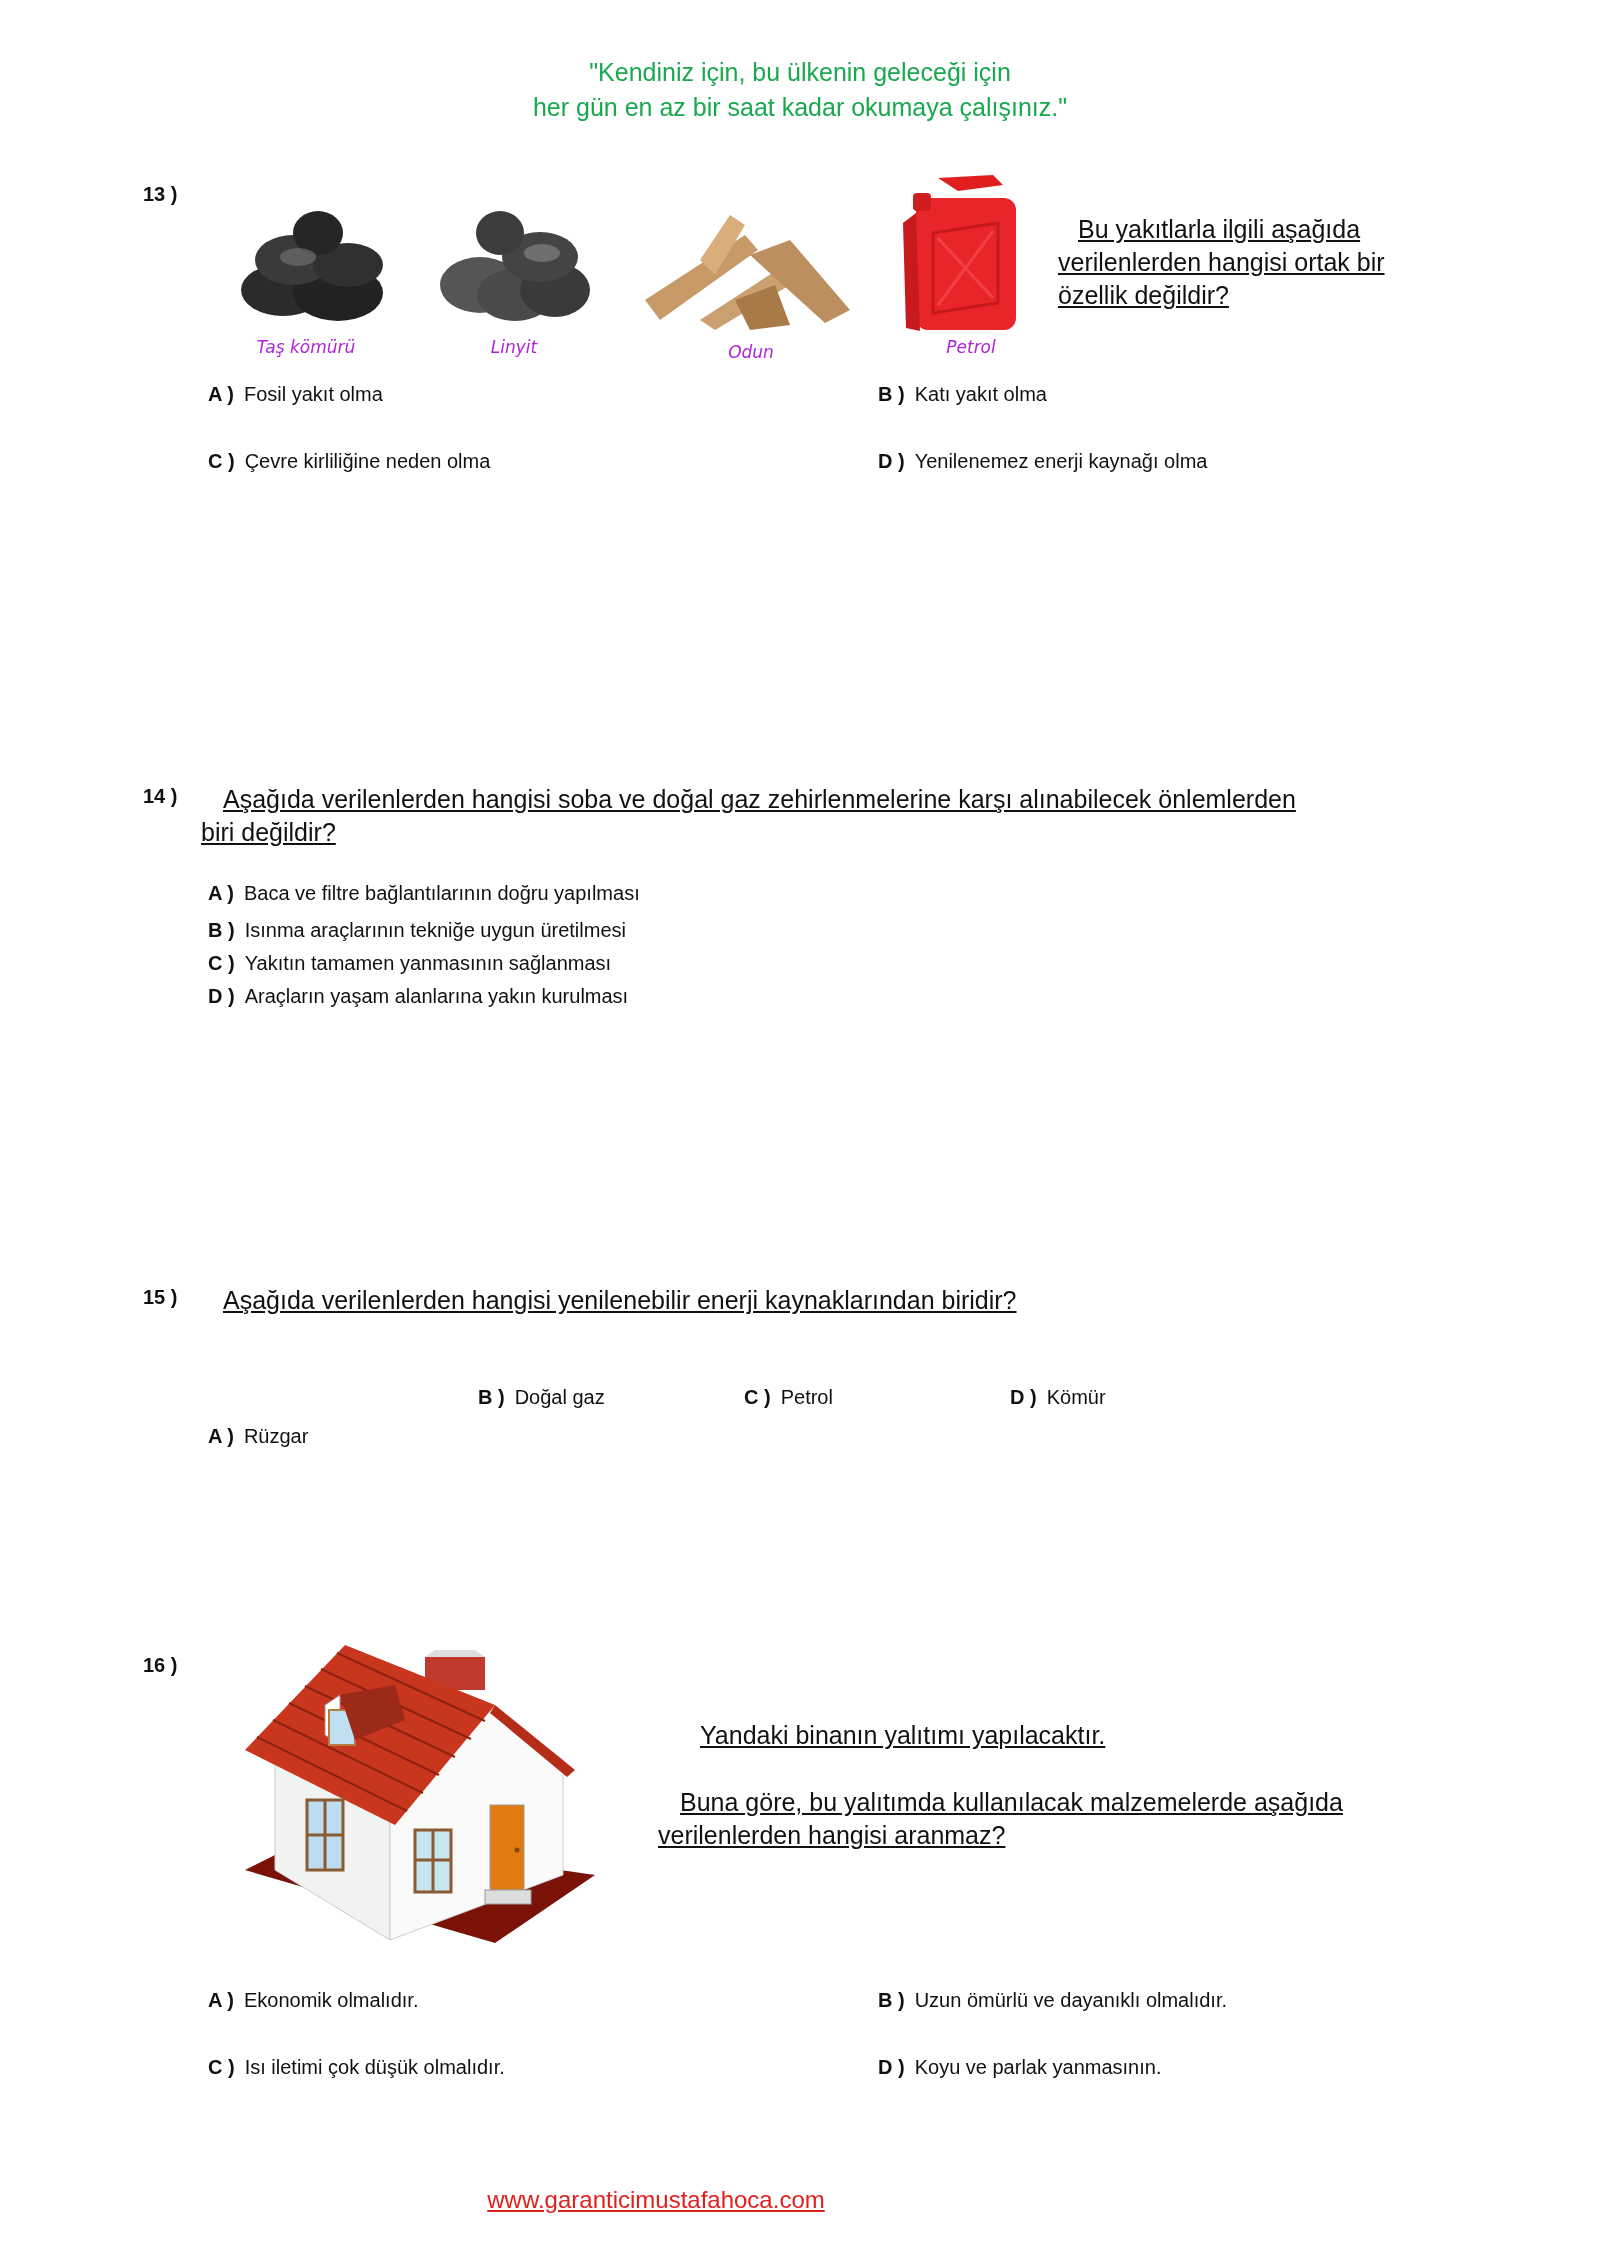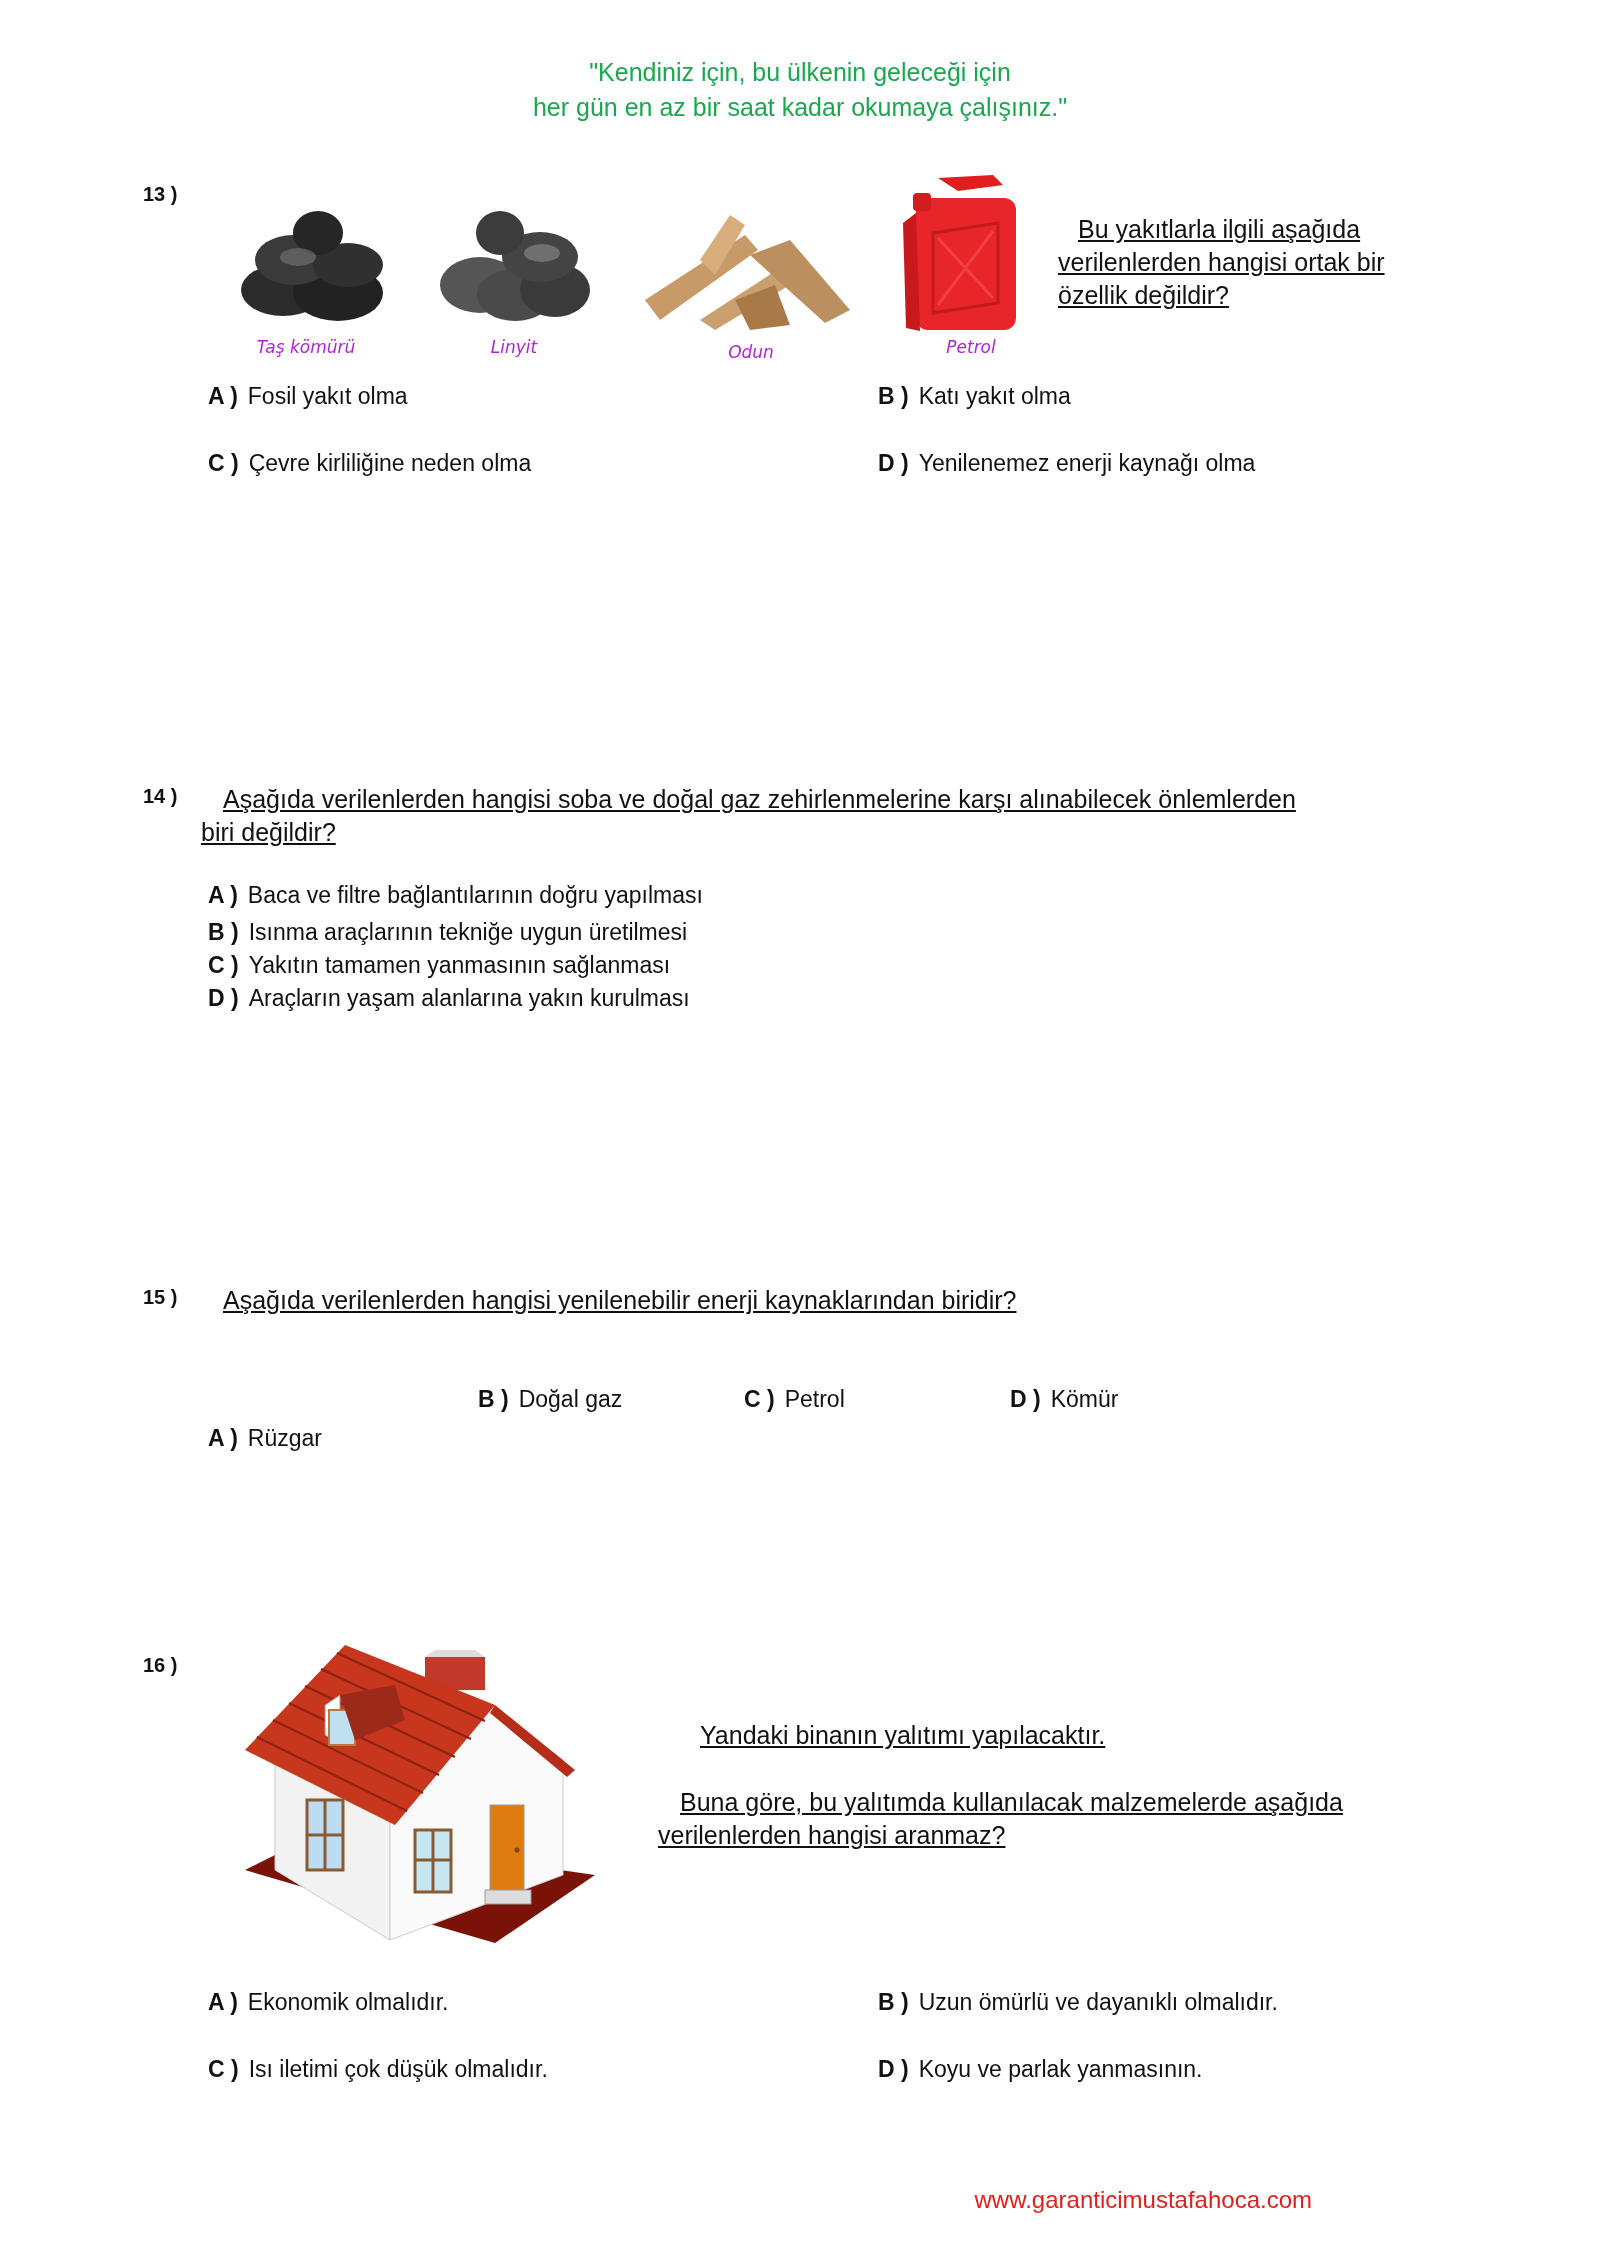--- a/index.html
+++ b/index.html
@@ -1,24 +1,24 @@
 <!DOCTYPE html>
 <html><head>
 <meta charset="utf-8">
 <style>
   html,body{margin:0;padding:0;background:#fff;}
   body{width:1600px;height:2262px;position:relative;overflow:hidden;font-family:"Liberation Sans",sans-serif;color:#111;}
   .abs{position:absolute;}
   .quote{left:0;width:1600px;text-align:center;color:#1aa84f;font-size:25px;line-height:35px;}
   .qnum{font-weight:bold;font-size:20px;}
   .txt{font-size:25px;line-height:33px;text-decoration:underline;}
-  .opt{font-size:23px;white-space:nowrap;}
+  .opt{font-size:20px;white-space:nowrap;}
   .opt .lt{font-weight:bold;margin-right:10px;}
   .lbl{font-family:"DejaVu Sans",sans-serif;font-style:italic;color:#b023d6;font-size:17px;text-align:center;width:140px;}
-  .footer{left:0;width:1312px;text-align:right;color:#e0201c;font-size:24px;}
+  .footer{left:0;width:1312px;text-align:center;color:#e0201c;font-size:24px;text-decoration:underline;}
 </style>
 </head>
 <body>
 
 <div class="abs quote" style="top:55px;">
   <div>"Kendiniz için, bu ülkenin geleceği için</div>
   <div>her gün en az bir saat kadar okumaya çalışınız."</div>
 </div>
 
 <div>

